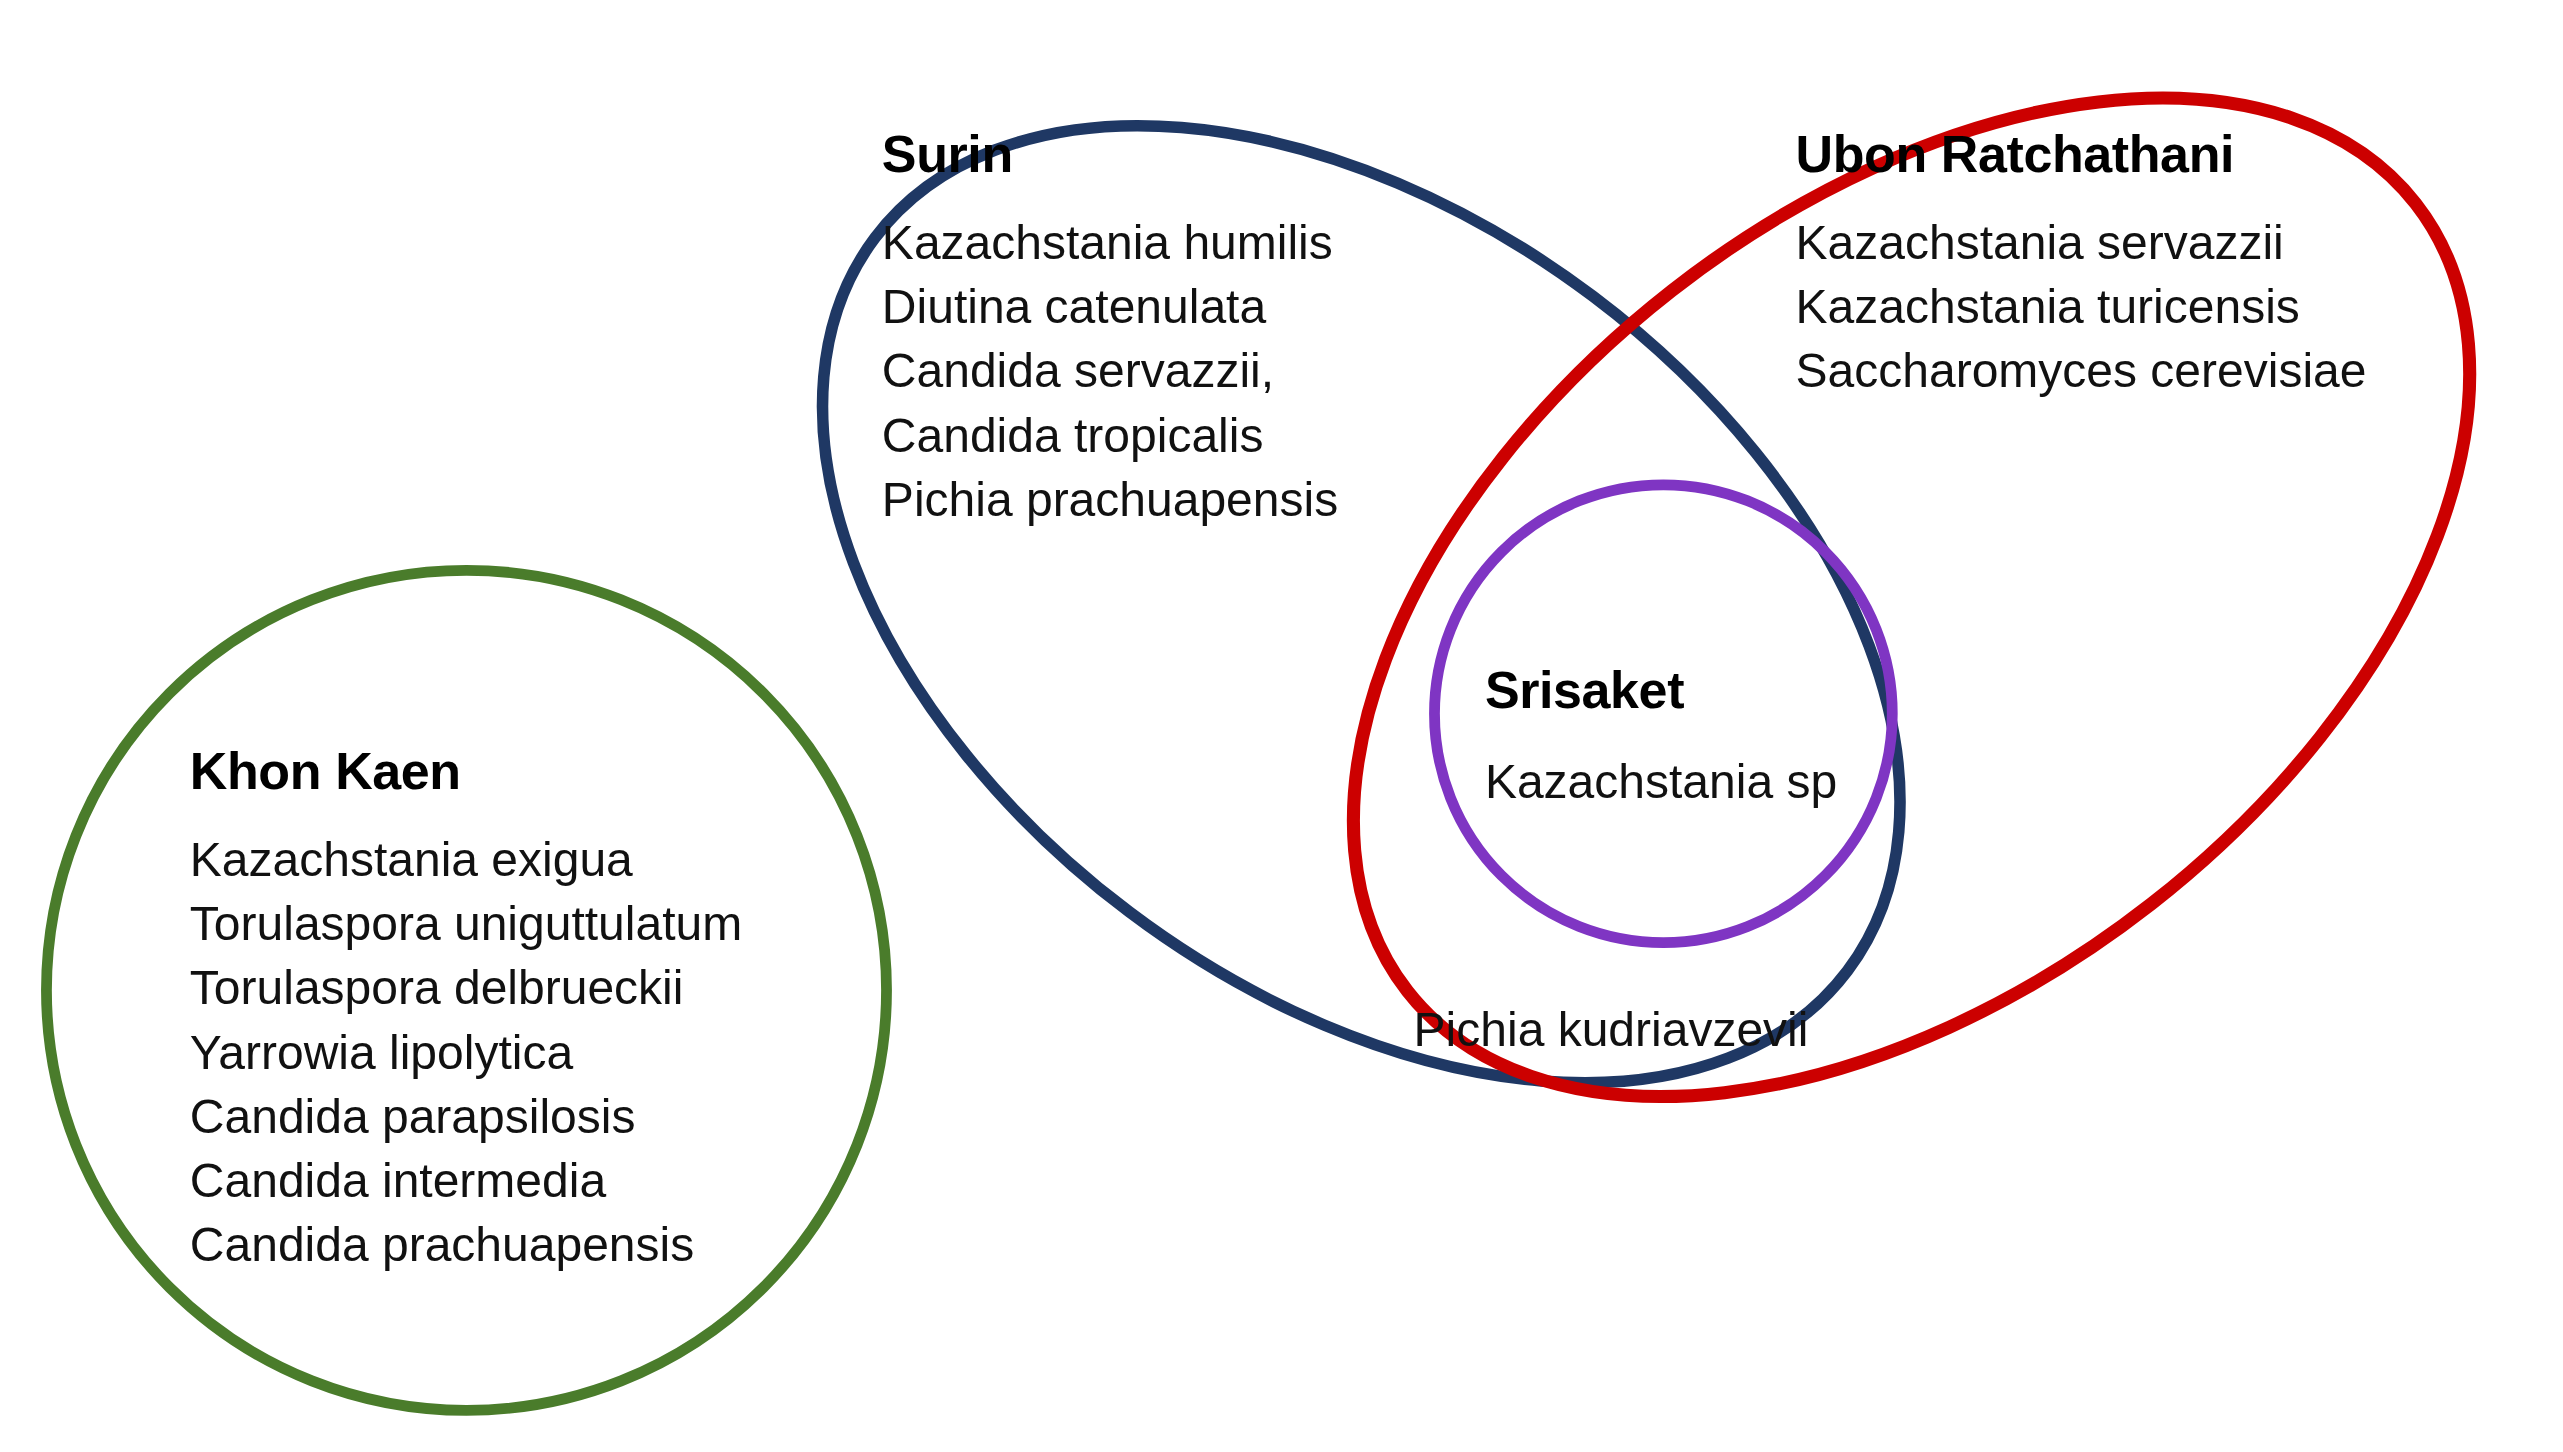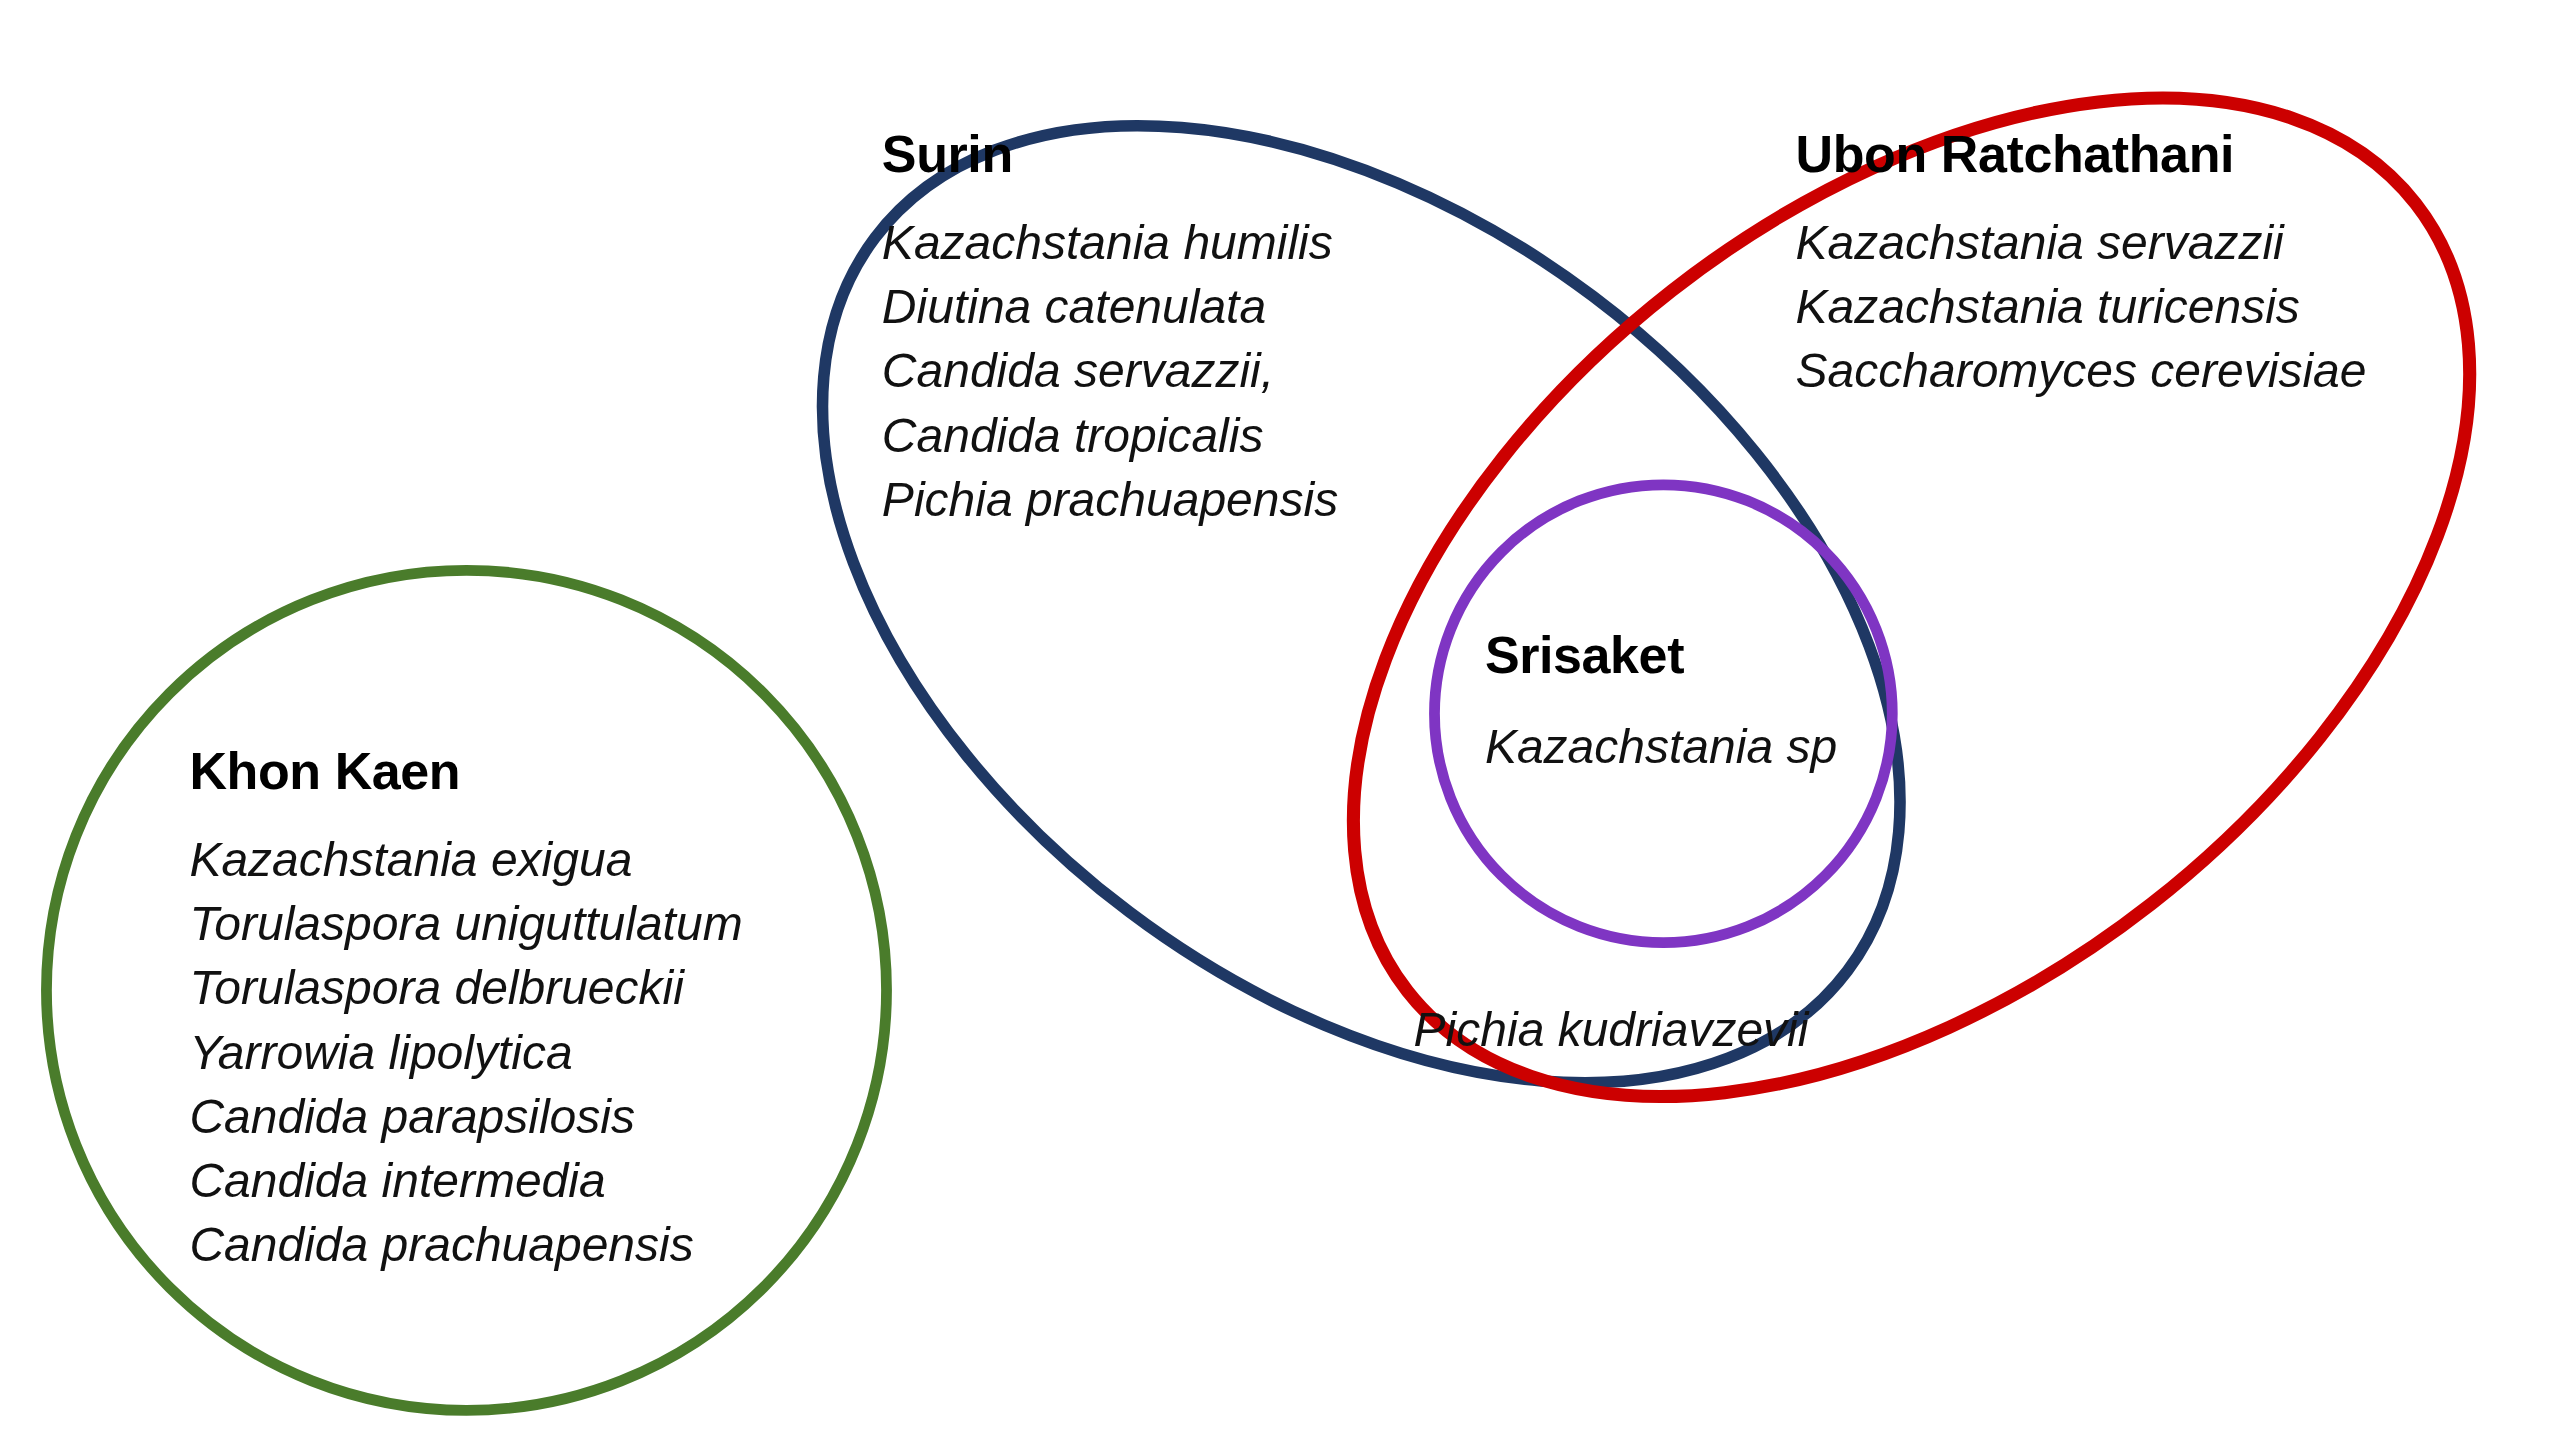--- a/index.html
+++ b/index.html
@@ -36,21 +36,20 @@
   }
   .region-title {
     font-weight: bold;
     font-size: 52px;
     letter-spacing: -0.4px;
     color: #000000;
     line-height: 1.05;
     margin: 0 0 29px 0;
   }
   .species-list {
-    font-style: italic;
     font-size: 48px;
     line-height: 1.34;
     color: #111111;
   }
   .species-item {
     white-space: nowrap;
   }
   
   #khon-kaen-labels {
     left: 466px;
@@ -62,21 +61,21 @@
     top: 127px;
     transform: translateX(-50%);
   }
   #ubon-labels {
     left: 2081px;
     top: 127px;
     transform: translateX(-50%);
   }
   #srisaket-labels {
     left: 1661px;
-    top: 779px;
+    top: 814px;
     transform: translate(-50%, -100%);
   }
   #srisaket-labels .region-title { margin-bottom: 32px; }
   #shared-label {
     left: 1611px;
     top: 998px;
     transform: translateX(-50%);
   }
   #shared-label .species-list { font-size: 48px; }
 </style>

